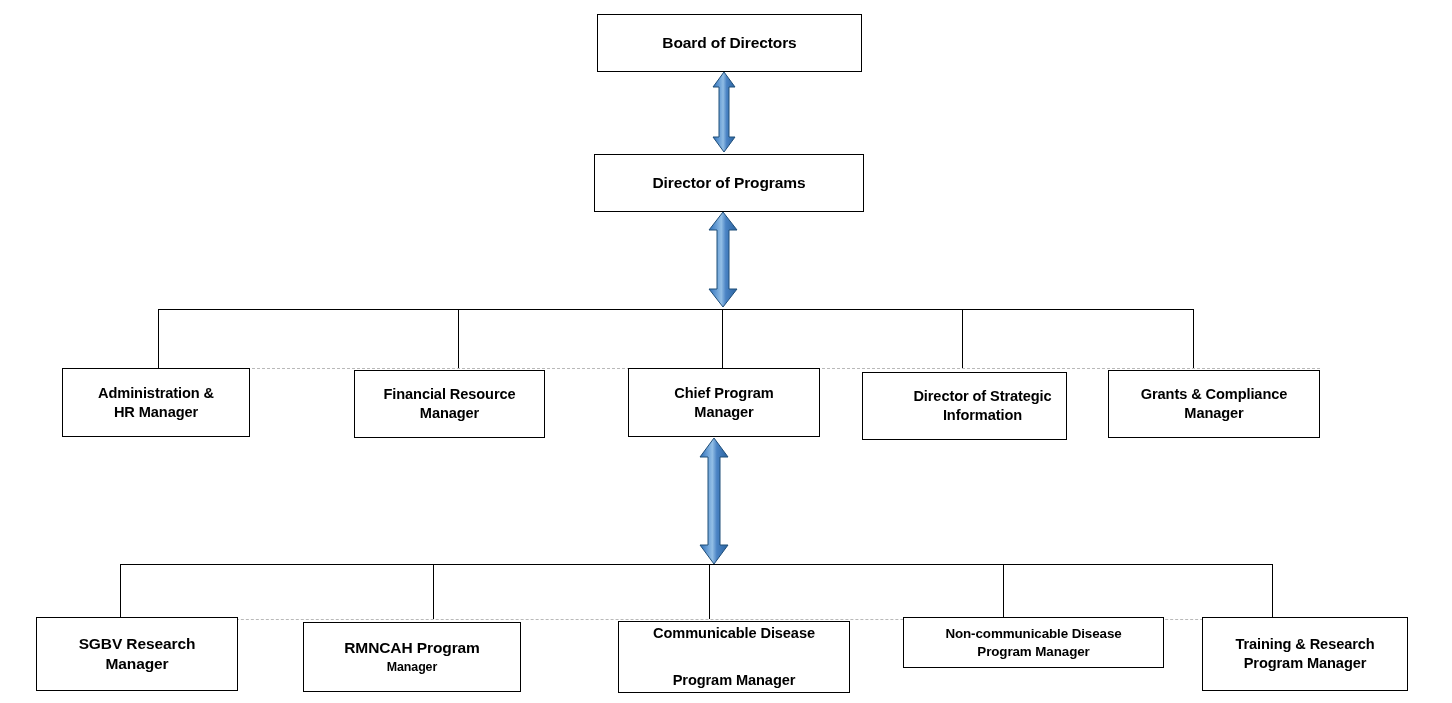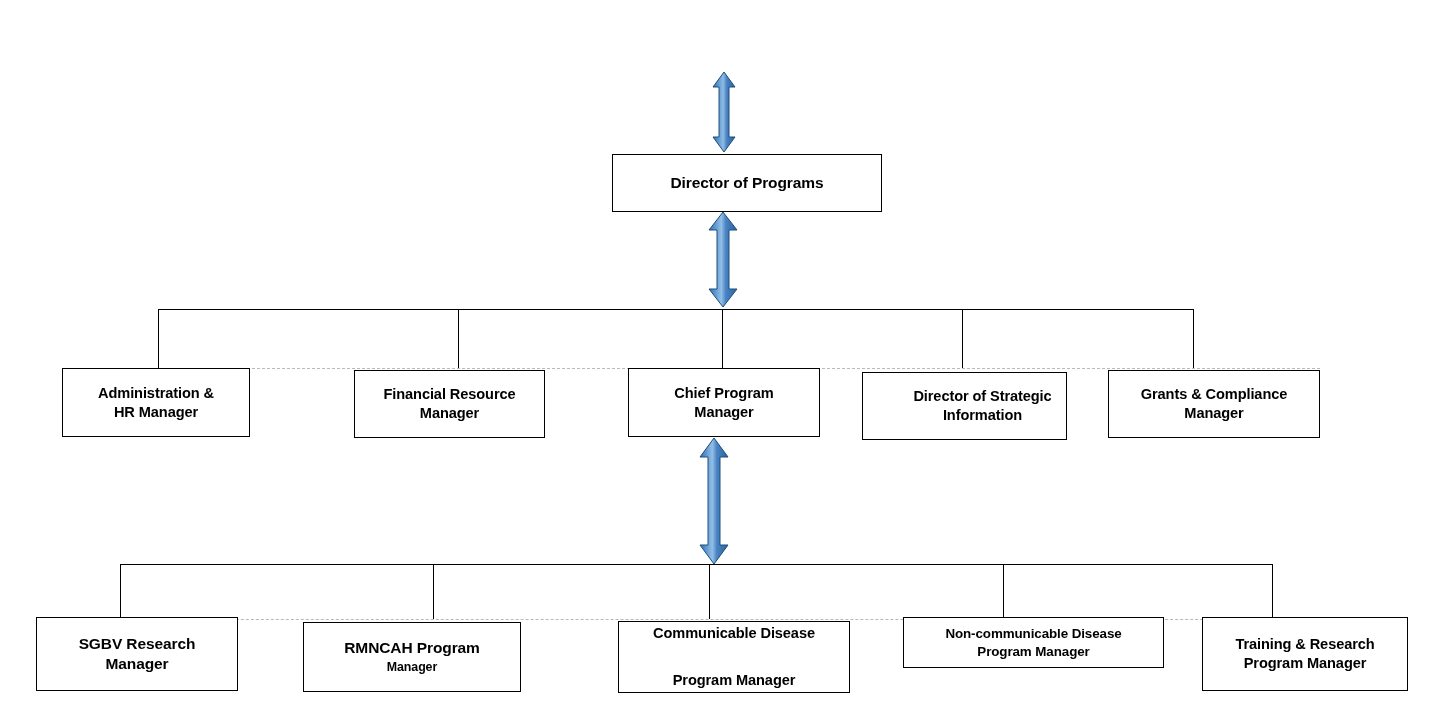--- a/index.html
+++ b/index.html
@@ -70,37 +70,40 @@
     position: absolute;
     z-index: 4;
   }
   .arrow svg { display: block; }
 </style>
 </head>
 <body>
 
 <div id="org-chart">
 
+  <div class="node sz-15" style="left:597px; top:14px; width:265px; height:58px;">
+    <span class="ln">Board of Directors</span>
+  </div>
 
   <div class="arrow" style="left:711px; top:71px; width:26px; height:82px;">
     <svg width="26" height="82" viewBox="0 0 26 82">
       <defs>
         <linearGradient id="agA" x1="0" y1="0" x2="1" y2="0">
           <stop offset="0%" stop-color="#2E6DB4"></stop>
           <stop offset="22%" stop-color="#5A93CF"></stop>
           <stop offset="46%" stop-color="#8FBCE4"></stop>
           <stop offset="62%" stop-color="#4A83C4"></stop>
           <stop offset="100%" stop-color="#2A639F"></stop>
         </linearGradient>
       </defs>
       <polygon points="13,1 24,16 18,16 18,66 24,66 13,81 2,66 8,66 8,16 2,16" fill="url(#agA)" stroke="#1F4E79" stroke-width="1"></polygon>
     </svg>
   </div>
 
-  <div class="node sz-15" style="left:612px; top:154px; width:270px; height:58px;">
+  <div class="node sz-15" style="left:594px; top:154px; width:270px; height:58px;">
     <span class="ln">Director of Programs</span>
   </div>
 
   <div class="arrow" style="left:707px; top:211px; width:32px; height:97px;">
     <svg width="32" height="97" viewBox="0 0 32 97">
       <defs>
         <linearGradient id="agB" x1="0" y1="0" x2="1" y2="0">
           <stop offset="0%" stop-color="#2E6DB4"></stop>
           <stop offset="20%" stop-color="#5A93CF"></stop>
           <stop offset="44%" stop-color="#93BFE6"></stop>

